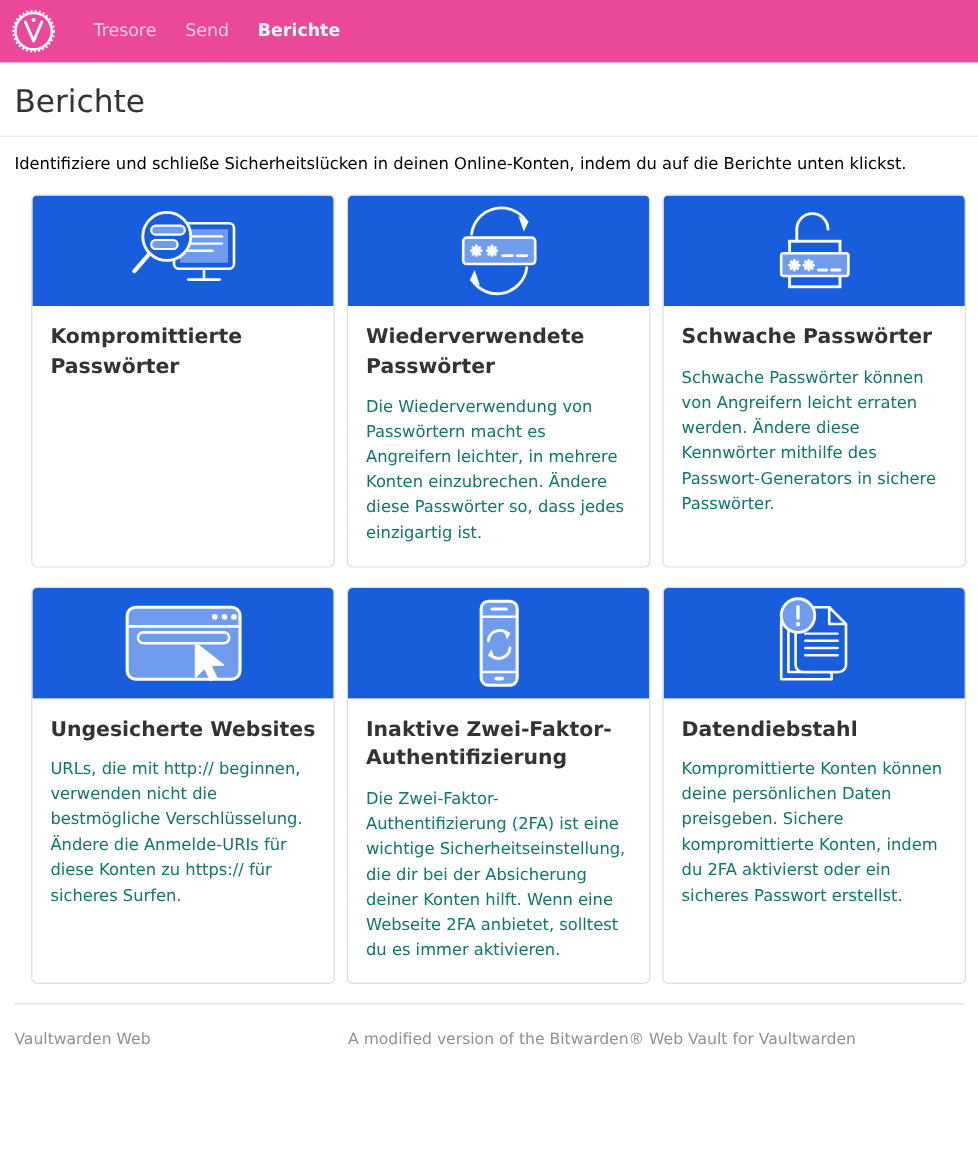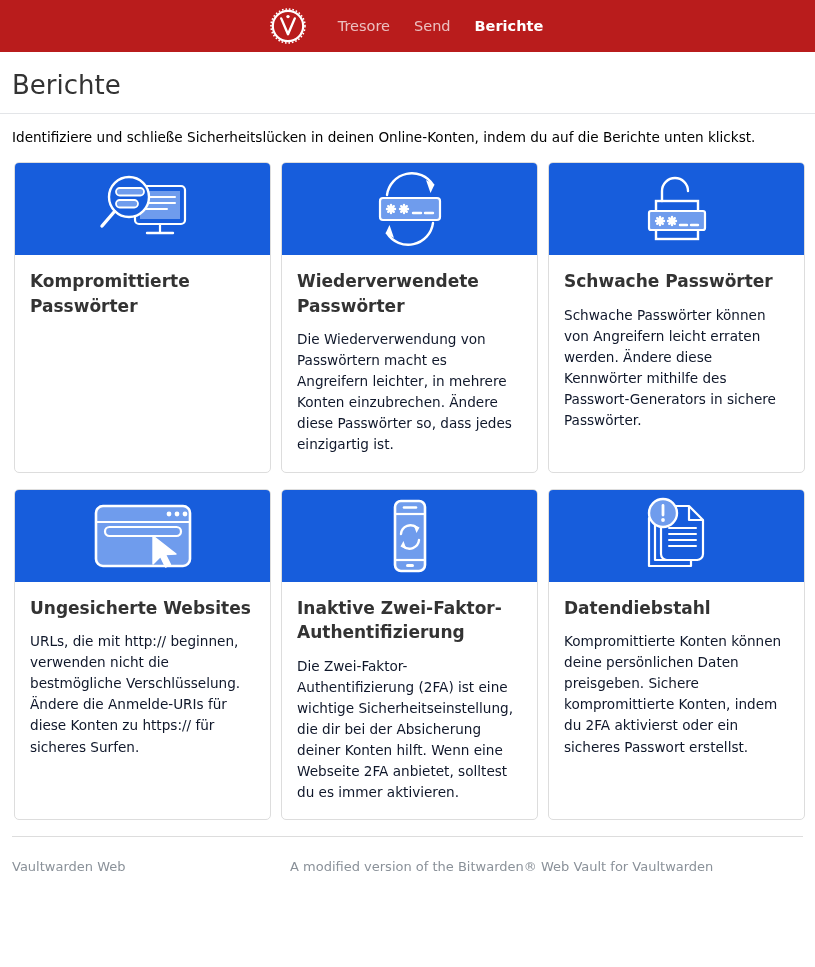--- a/index.html
+++ b/index.html
@@ -8,25 +8,24 @@
     width: 815px;
     height: 967px;
     background: #ffffff;
     font-family: "DejaVu Sans", "Liberation Sans", sans-serif;
     -webkit-font-smoothing: antialiased;
   }
 
   
   .navbar {
     height: 52px;
-    background: #b91c1c;
+    background: #ec4899;
     display: flex;
     align-items: center;
     padding: 0 0 0 8px;
-    justify-content: center;
   }
   .brand {
     width: 40px;
     height: 40px;
     display: flex;
     align-items: center;
     justify-content: center;
     flex: 0 0 auto;
   }
   .brand svg { display: block; }
@@ -66,21 +65,21 @@
 
   .page-subtitle {
     padding: 14px 12px 0 12px;
     font-size: 13.6px;
     color: #000000;
     line-height: 1.45;
   }
 
   
   .cards-wrap {
-    padding: 14px 10px 0 14px;
+    padding: 14px 10px 0 26px;
   }
   .cards-row {
     display: flex;
     gap: 10px;
     margin-bottom: 16px;
   }
   .card {
     flex: 1 1 0;
     border: 1px solid #dddddd;
     border-radius: 5px;
@@ -104,21 +103,21 @@
   }
   .card-title {
     font-size: 17px;
     font-weight: 700;
     color: #333333;
     line-height: 1.45;
     margin-bottom: 11px;
   }
   .card-text {
     font-size: 13.6px;
-    color: #0f172a;
+    color: #0f766e;
     line-height: 1.55;
   }
 
   .row-1 .card-body { min-height: 213px; }
   .row-2 .card-body { min-height: 234px; }
 
   
   .footer-divider {
     margin: 12px 12px 0 12px;
     border-top: 1px solid #dddddd;

